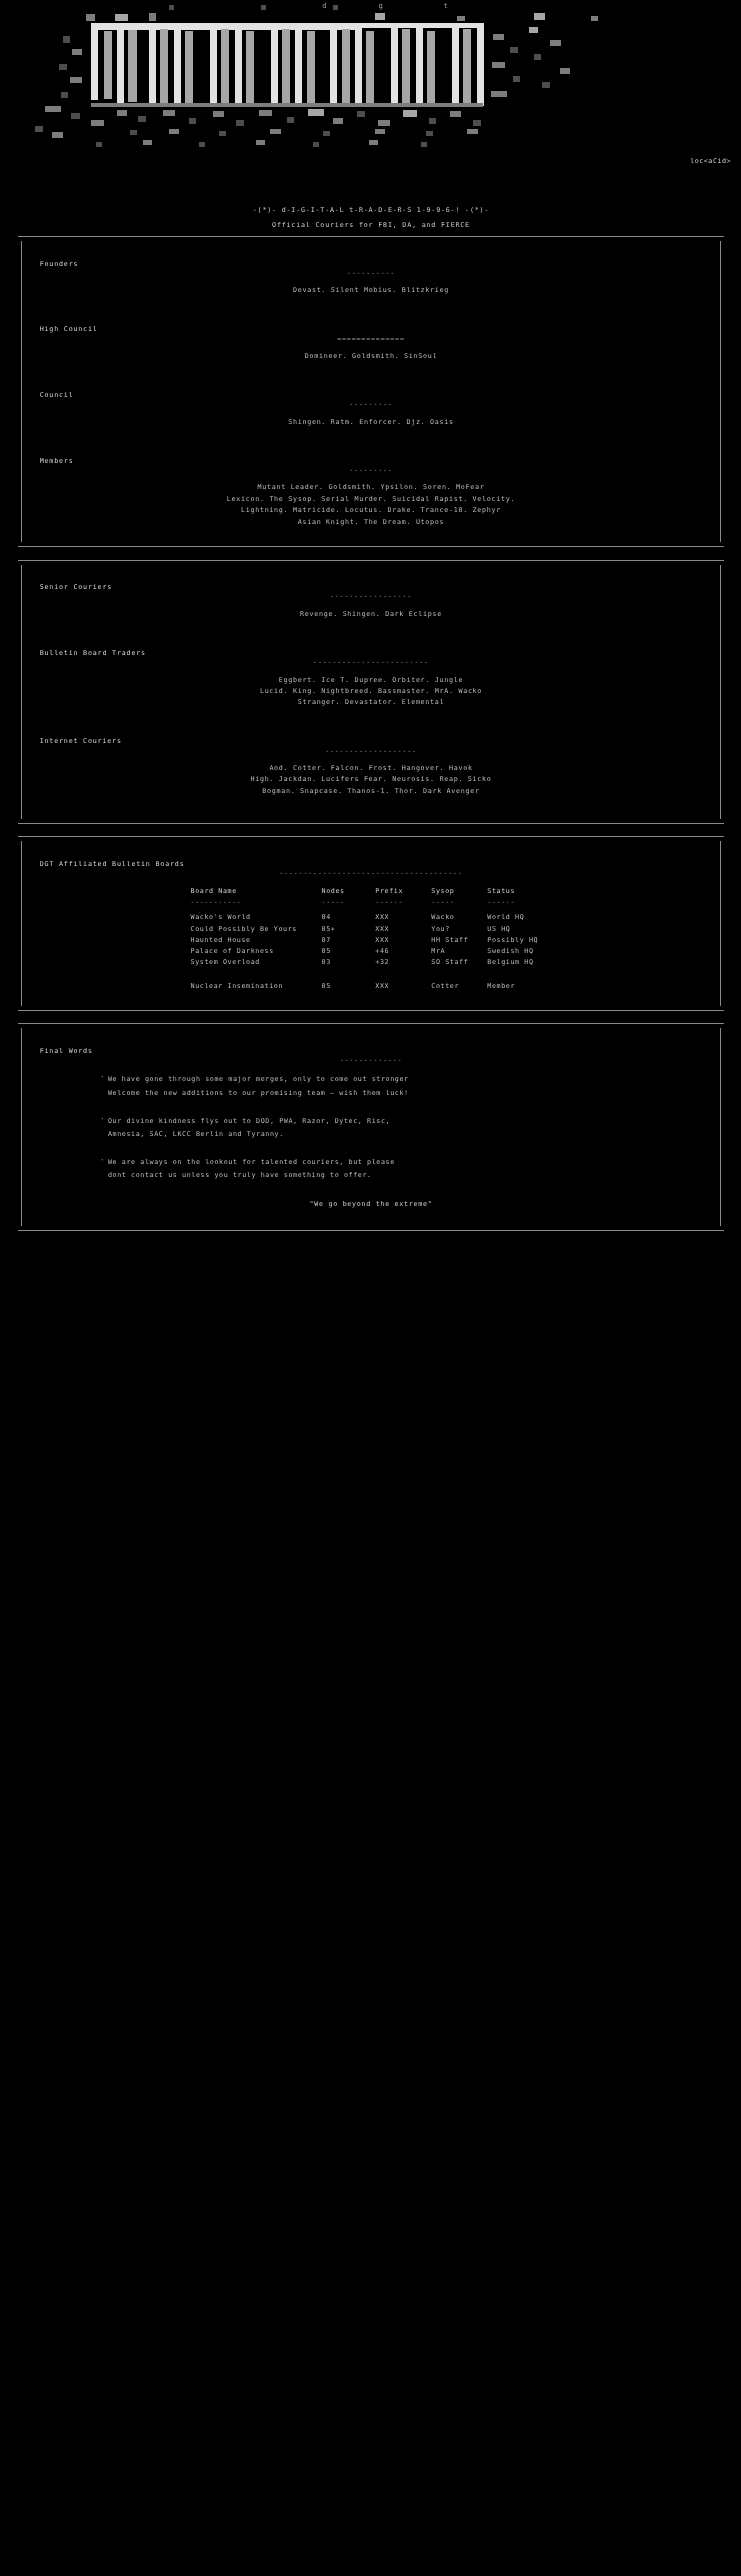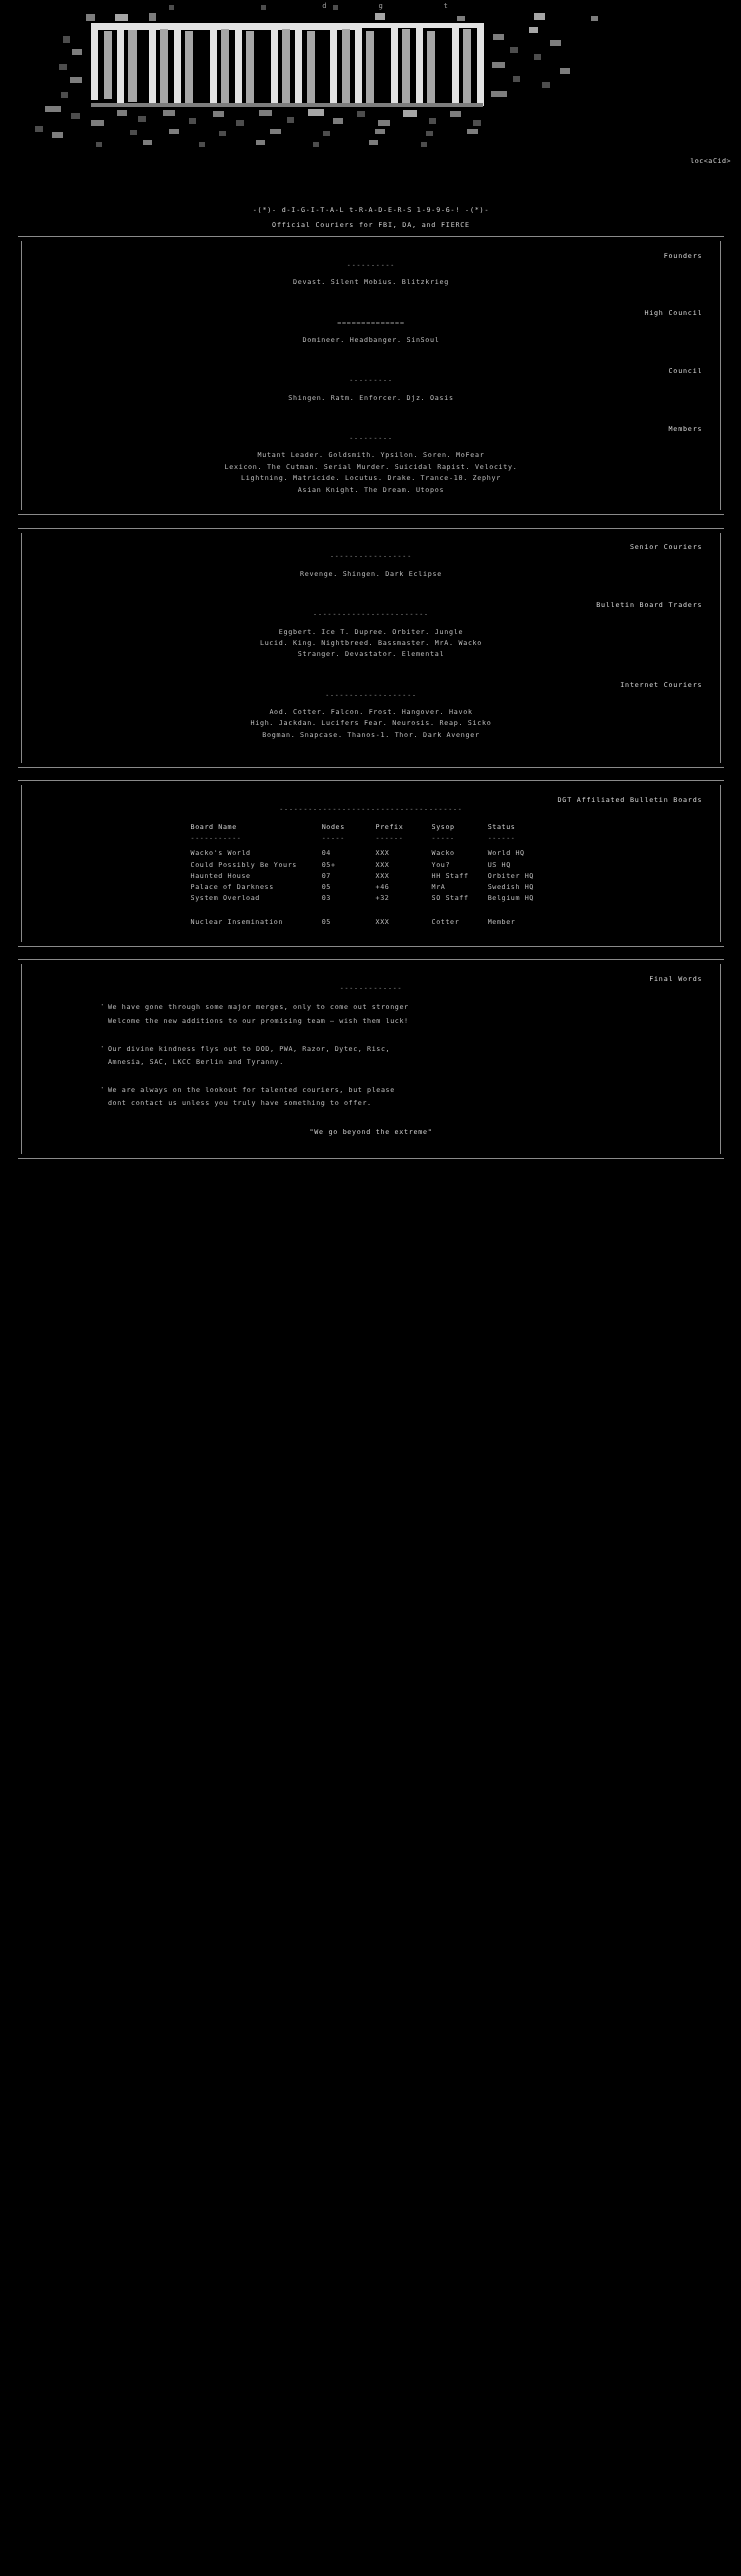--- a/index.html
+++ b/index.html
@@ -96,25 +96,25 @@
     bottom: 4.1px;
     width: 0;
     border-left: 1px solid #8a8a8a;
   }
   .frame::before { left: 3.1px; }
   .frame::after  { right: 3.1px; }
 
   .frame .inner { padding: 0 21.6px; }
 
   .sec-title {
-    text-align: right;
+    text-align: left;
     color: #d5d5d5;
     letter-spacing: 0.8px;
     font-size: 6.7px;
-    margin-top: 2px;
+    margin-top: 10px;
   }
   .sec-rule {
     text-align: center;
     color: #9f9f9f;
     letter-spacing: 0.8px;
     font-size: 6.7px;
     margin-bottom: 8.2px;
   }
   .names-row {
     text-align: center;
@@ -320,34 +320,34 @@
       <div class="gap-sm"></div>
 
       <div class="sec-title">Founders</div>
       <div class="sec-rule">----------</div>
       <div class="names-row">Devast.  Silent Mobius.  Blitzkrieg</div>
 
       <div class="gap-lg"></div>
 
       <div class="sec-title">High Council</div>
       <div class="sec-rule">==============</div>
-      <div class="names-row">Domineer.  Headbanger.  SinSoul</div>
+      <div class="names-row">Domineer.  Goldsmith.  SinSoul</div>
 
       <div class="gap-lg"></div>
 
       <div class="sec-title">Council</div>
       <div class="sec-rule">---------</div>
       <div class="names-row">Shingen.  Ratm.  Enforcer.  Djz.  Oasis</div>
 
       <div class="gap-lg"></div>
 
       <div class="sec-title">Members</div>
       <div class="sec-rule">---------</div>
       <div class="names-row">Mutant Leader.  Goldsmith.  Ypsilon.  Soren.  MoFear</div>
-      <div class="names-row">Lexicon.  The Cutman.  Serial Murder.  Suicidal Rapist.  Velocity.</div>
+      <div class="names-row">Lexicon.  The Sysop.  Serial Murder.  Suicidal Rapist.  Velocity.</div>
       <div class="names-row">Lightning.  Matricide.  Locutus.  Drake.  Trance-10.  Zephyr</div>
       <div class="names-row">Asian Knight.  The Dream.  Utopos</div>
 
       <div class="gap-md"></div>
     </div>
   </div>
 
   <div class="frame">
     <div class="inner">
       <div class="gap-sm"></div>
@@ -412,21 +412,21 @@
             <td>05+</td>
             <td>XXX</td>
             <td>You?</td>
             <td>US HQ</td>
           </tr>
           <tr>
             <td>Haunted House</td>
             <td>07</td>
             <td>XXX</td>
             <td>HH Staff</td>
-            <td>Orbiter HQ</td>
+            <td>Possibly HQ</td>
           </tr>
           <tr>
             <td>Palace of Darkness</td>
             <td>05</td>
             <td>+46</td>
             <td>MrA</td>
             <td>Swedish HQ</td>
           </tr>
           <tr>
             <td>System Overload</td>

